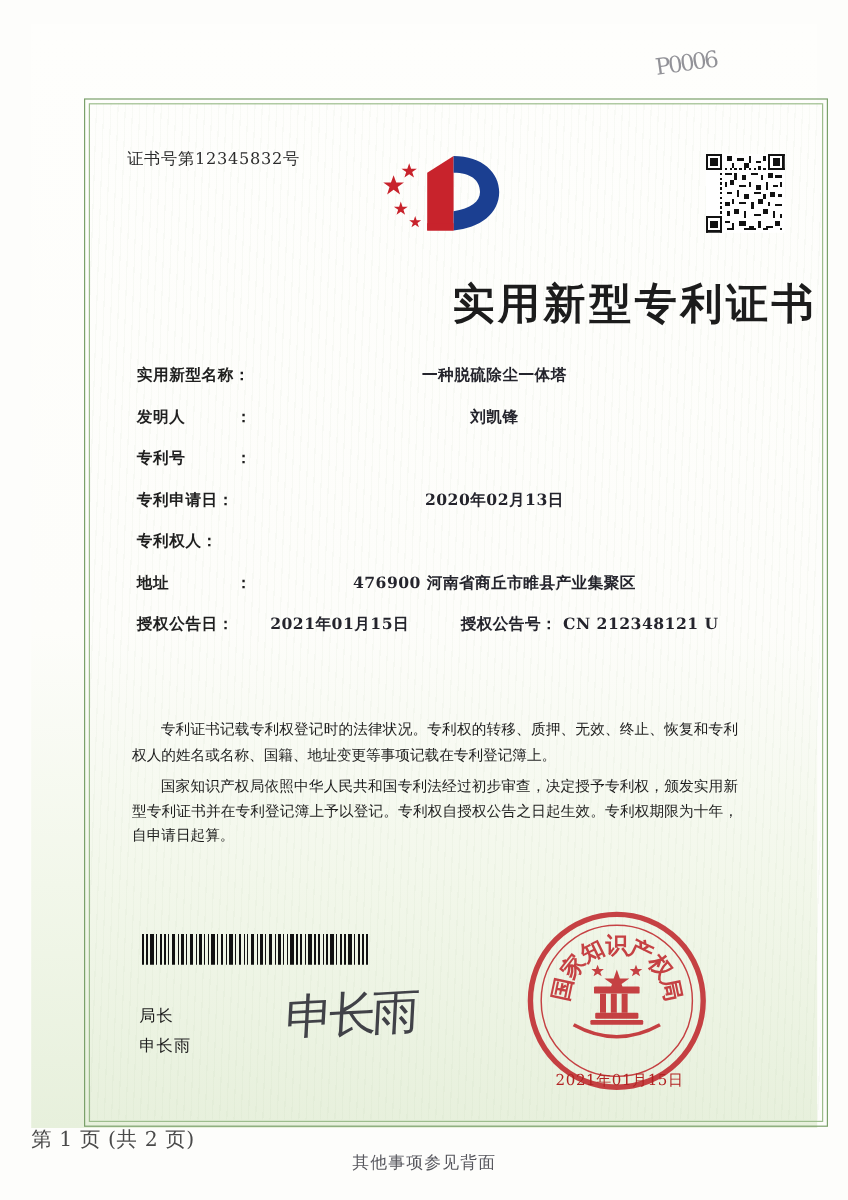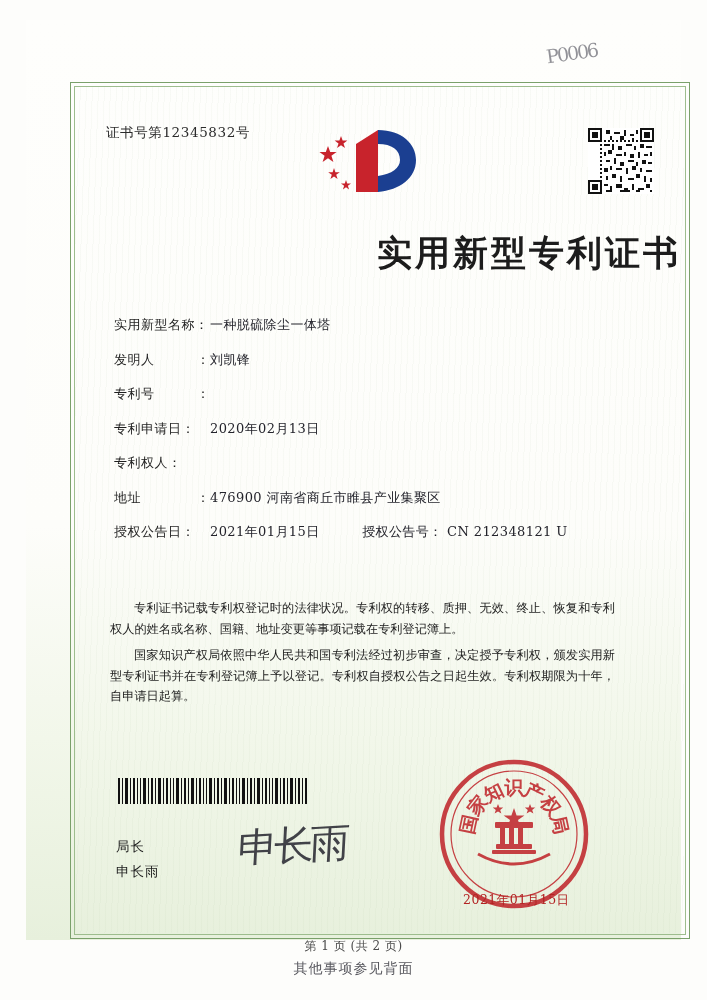--- a/index.html
+++ b/index.html
@@ -98,22 +98,23 @@
     font-family: "DejaVu Serif", serif;
     font-weight: bold;
     font-size: 35px;
     letter-spacing: 3px;
     color: #1c1c1c;
   }
 
   
   .fields {
     position: absolute;
-    left: 88px; top: 296px;
+    left: 88px; top: 284px;
     width: 500px;
+    font-weight: bold;
   }
   .field-row {
     display: flex;
     align-items: flex-start;
     margin-bottom: 16.5px;
     font-family: "DejaVu Serif", serif;
     font-size: 13px;
     color: #1f1f1f;
   }
   .field-label {
@@ -123,20 +124,21 @@
     white-space: nowrap;
   }
   .field-label.spread {
     display: flex;
     justify-content: space-between;
     text-align: right;
   }
   .field-value {
     flex: 1 1 auto;
     letter-spacing: 0.4px;
+    text-align: center;
   }
   .field-value.hand {
     font-family: "DejaVu Serif", serif;
     color: #24242c;
   }
   .inline-extra {
     margin-left: 38px;
     white-space: nowrap;
   }
 
@@ -204,23 +206,23 @@
     font-size: 12.5px;
     color: #b22222;
     letter-spacing: 0.5px;
   }
 
   
   .page-num {
     position: absolute;
     left: 0; top: 918px;
     width: 655px;
-    text-align: center;
-    font-family: "DejaVu Serif", serif;
-    font-size: 12px;
+    text-align: left;
+    font-family: "DejaVu Serif", serif;
+    font-size: 17px;
     color: #4a4a4a;
     letter-spacing: 0.5px;
   }
 
   .bottom-hand {
     position: absolute;
     left: 0; top: 960px;
     width: 707px;
     text-align: center;
     font-family: "DejaVu Serif", serif;

